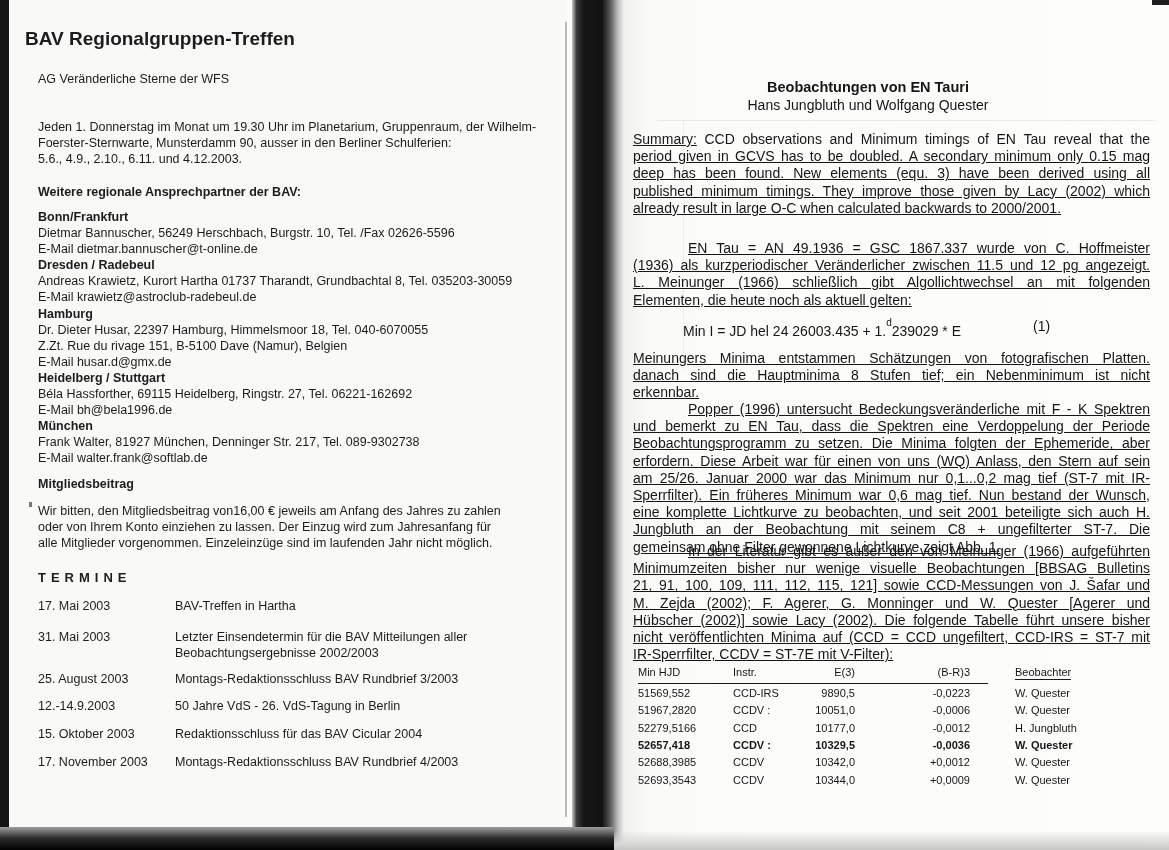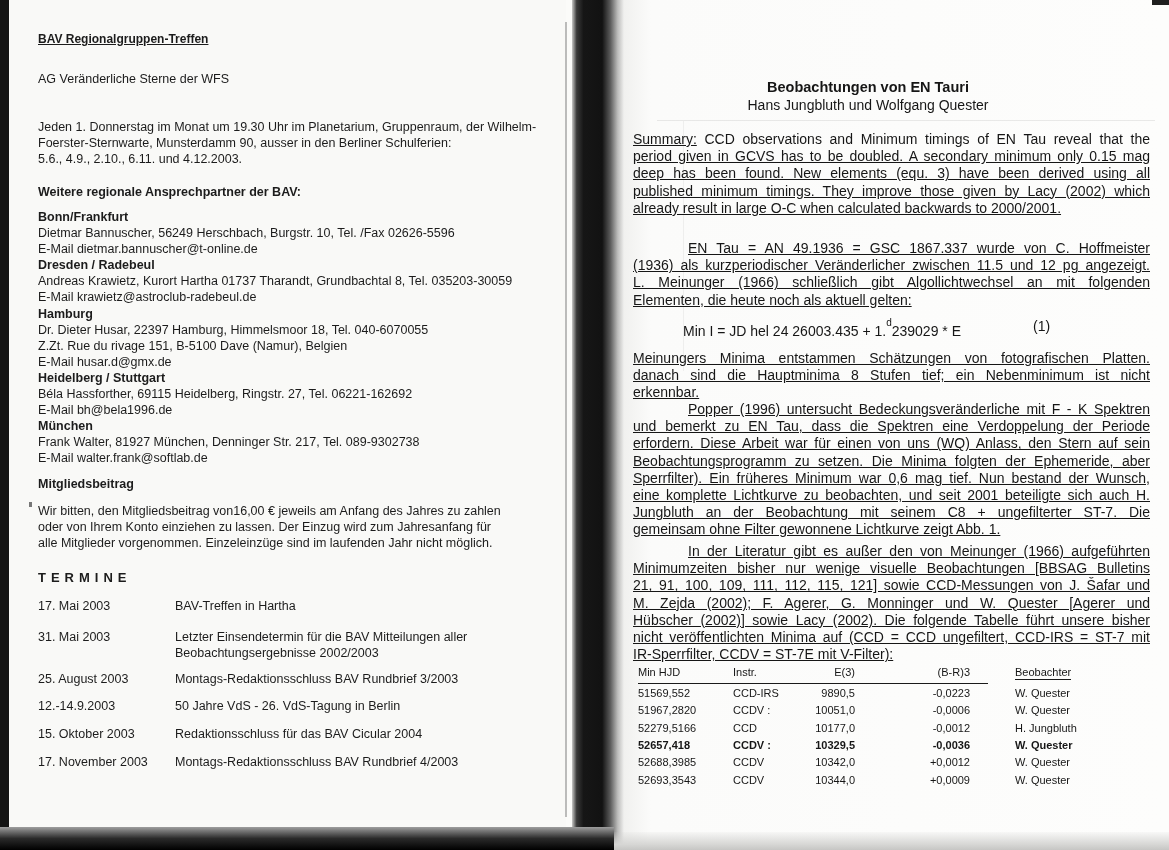--- a/index.html
+++ b/index.html
@@ -53,21 +53,21 @@
   .c5{position:absolute;left:377px;width:110px;}
   #thead-underline{position:absolute;left:0;top:17px;width:350px;height:1.4px;background:#1a1a1a;}
   .c5h span{border-bottom:1.4px solid #1a1a1a;padding-bottom:1px;}
 </style>
 </head>
 <body>
 
 <div id="stage">
 
   <div id="page-left" class="page">
-    <div class="lp b" style="left:29px;top:31px;font-size:12px;text-decoration:underline;">BAV Regionalgruppen-Treffen</div>
+    <div class="lp b" style="left:16px;top:31px;font-size:19px;">BAV Regionalgruppen-Treffen</div>
 
     <div class="lp" style="left:29px;top:71px;">
         <div>AG Veränderliche Sterne der WFS</div>
       </div>
 
     <div class="lp" style="left:29px;top:119px;">
         <div>Jeden 1. Donnerstag im Monat  um 19.30 Uhr im Planetarium, Gruppenraum, der Wilhelm-</div>
         <div>Foerster-Sternwarte, Munsterdamm 90, ausser in den Berliner Schulferien:</div>
         <div>5.6., 4.9., 2.10., 6.11. und 4.12.2003.</div>
       </div>
@@ -175,22 +175,23 @@
 
   <div class="rp jl" style="left:633px;top:350px;width:517px;">
       <div>Meinungers Minima entstammen Schätzungen von fotografischen Platten.</div>
       <div>danach sind die Hauptminima 8 Stufen tief; ein Nebenminimum ist nicht</div>
       <div>erkennbar.</div>
     </div>
 
   <div class="rp jl if" style="left:633px;top:401px;width:517px;">
       <div>Popper (1996) untersucht Bedeckungsveränderliche mit F - K Spektren</div>
       <div>und bemerkt zu EN Tau, dass die Spektren eine Verdoppelung der Periode</div>
+      <div>Beobachtungsprogramm zu setzen. Die Minima folgten der Ephemeride, aber</div>
       <div>erfordern. Diese Arbeit war für einen von uns (WQ) Anlass, den Stern auf sein</div>
-      <div>Beobachtungsprogramm zu setzen. Die Minima folgten der Ephemeride, aber</div>
+      <div>am 25/26. Januar 2000 war das Minimum nur 0,1...0,2 mag tief (ST-7 mit IR-</div>
       <div>Sperrfilter). Ein früheres Minimum war 0,6 mag tief. Nun bestand der Wunsch,</div>
       <div>eine komplette Lichtkurve zu beobachten, und seit 2001 beteiligte sich auch H.</div>
       <div>Jungbluth an der Beobachtung mit seinem C8 + ungefilterter ST-7. Die</div>
       <div>gemeinsam ohne Filter gewonnene Lichtkurve zeigt Abb. 1.</div>
     </div>
 
   <div class="rp jl if" style="left:633px;top:543px;width:517px;">
       <div>In der Literatur gibt es außer den von Meinunger (1966) aufgeführten</div>
       <div>Minimumzeiten bisher nur wenige visuelle Beobachtungen [BBSAG Bulletins</div>
       <div>21, 91, 100, 109, 111, 112, 115, 121] sowie CCD-Messungen von J. Šafar und</div>

